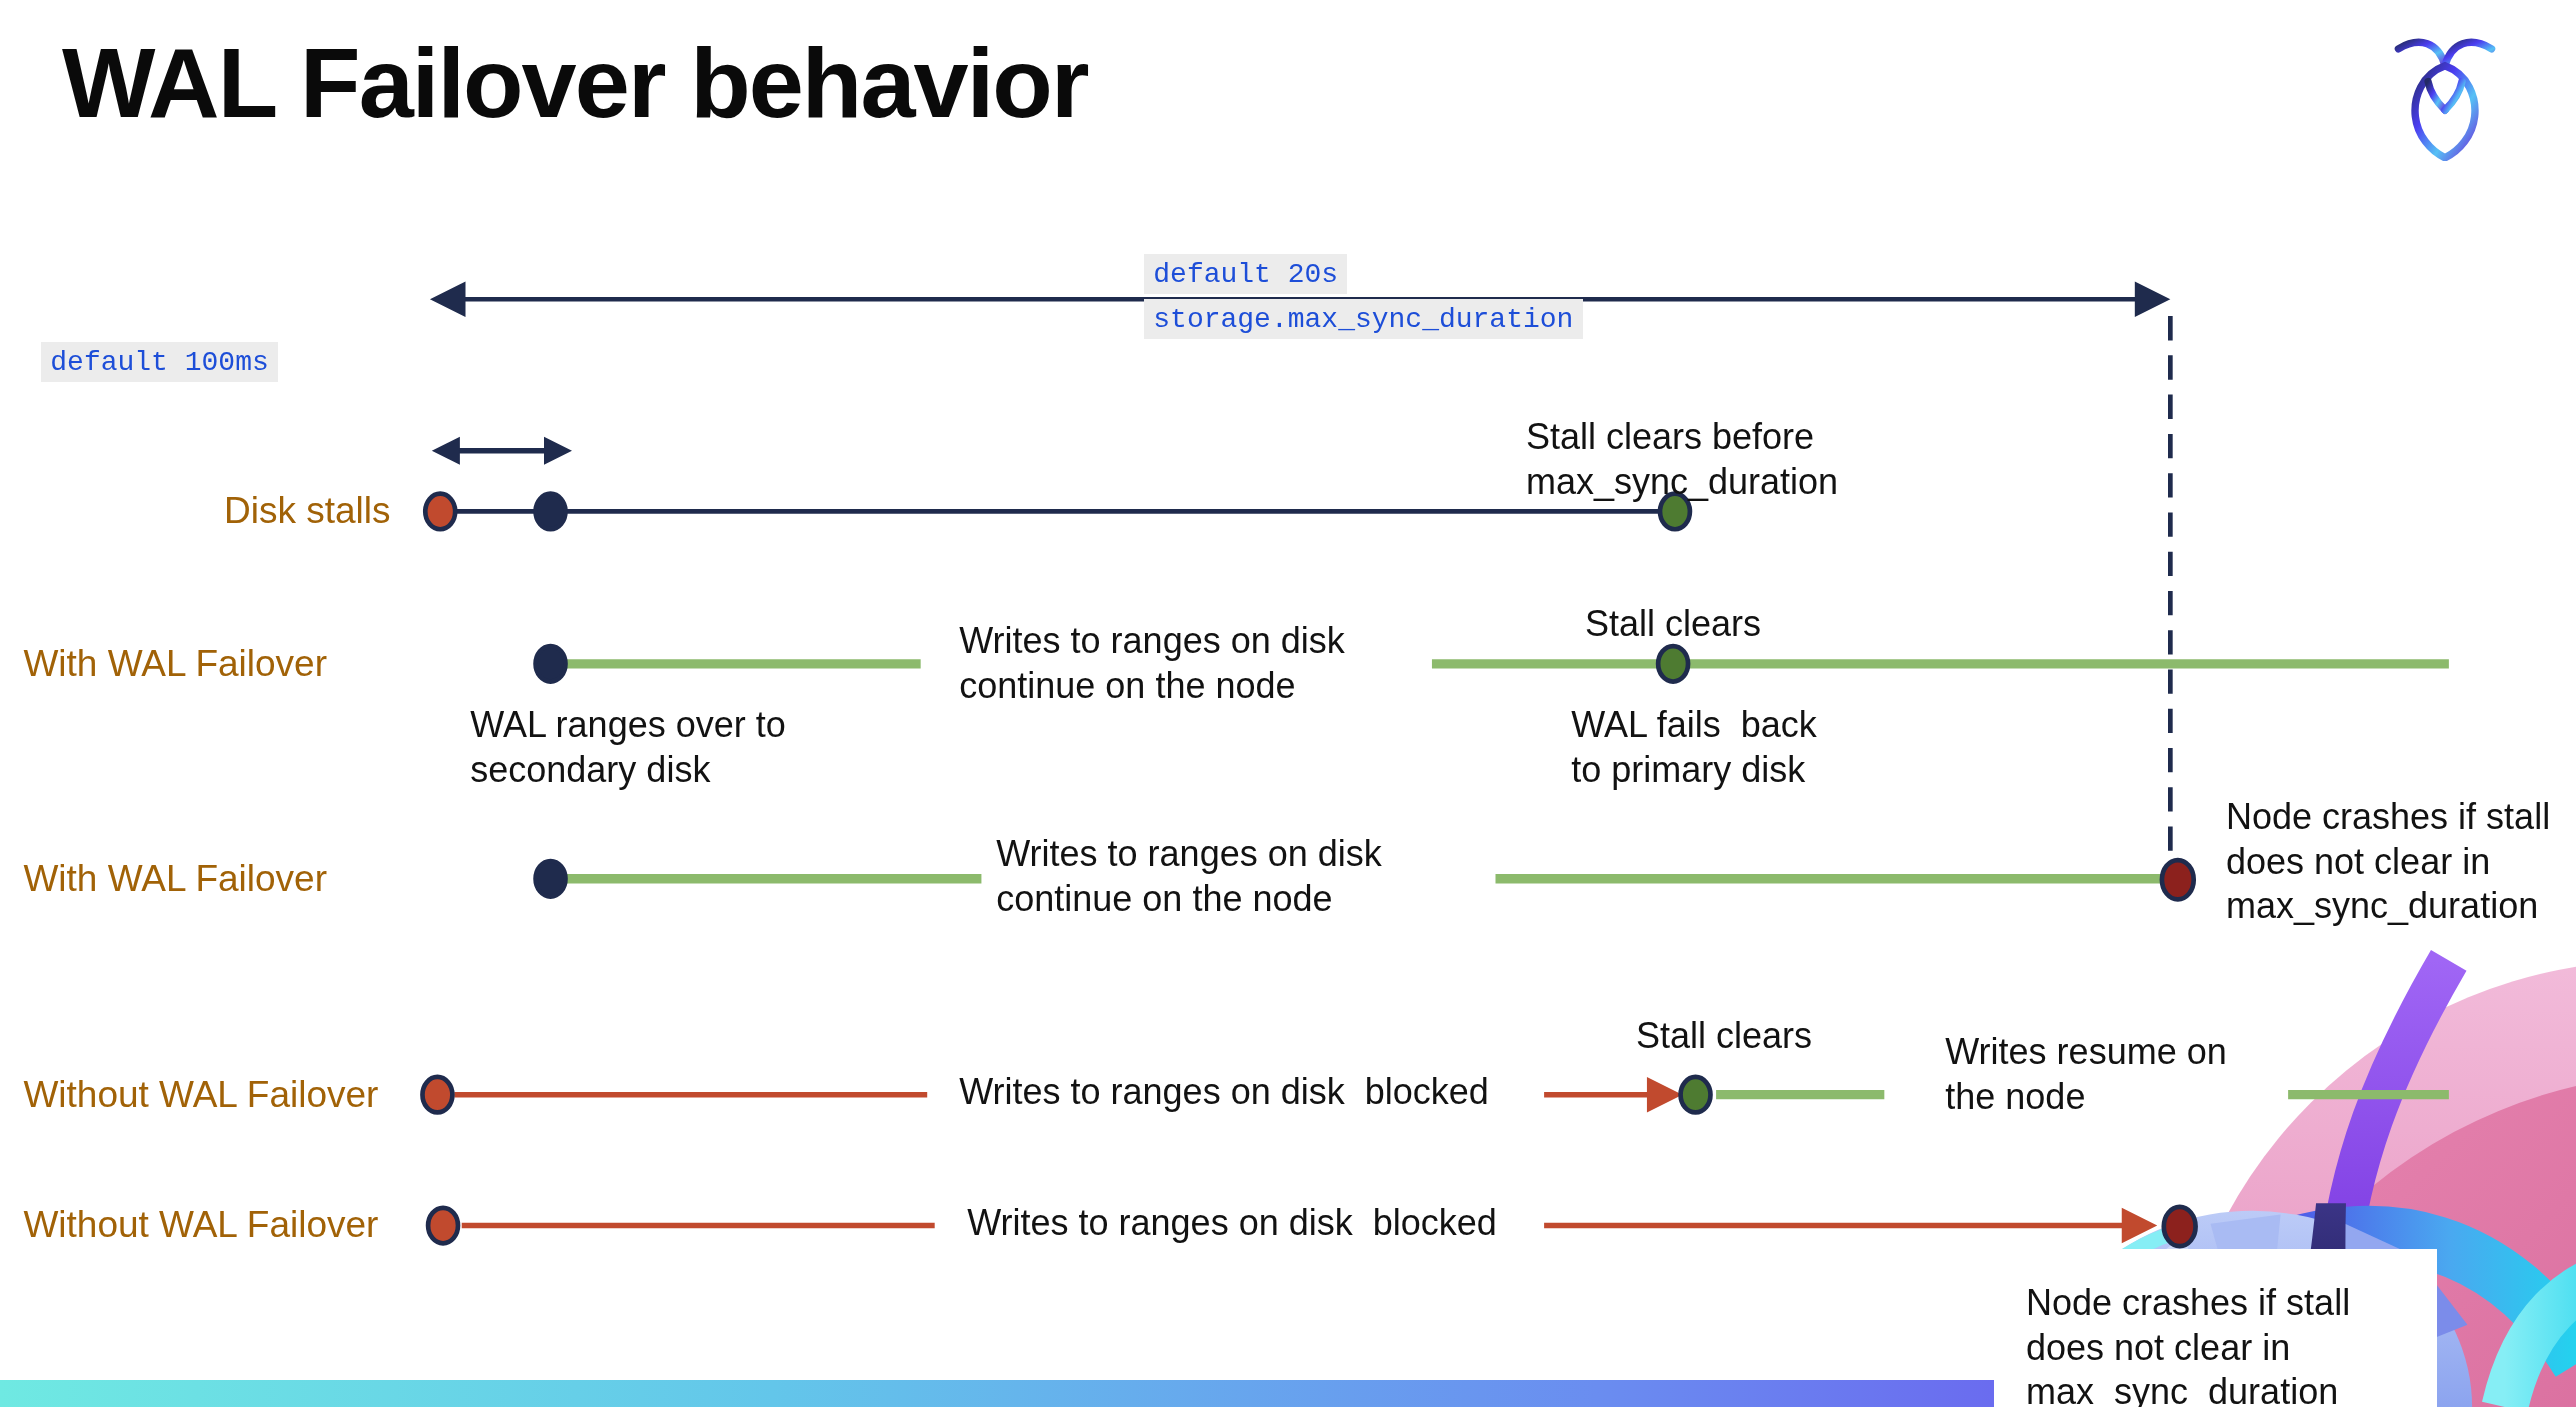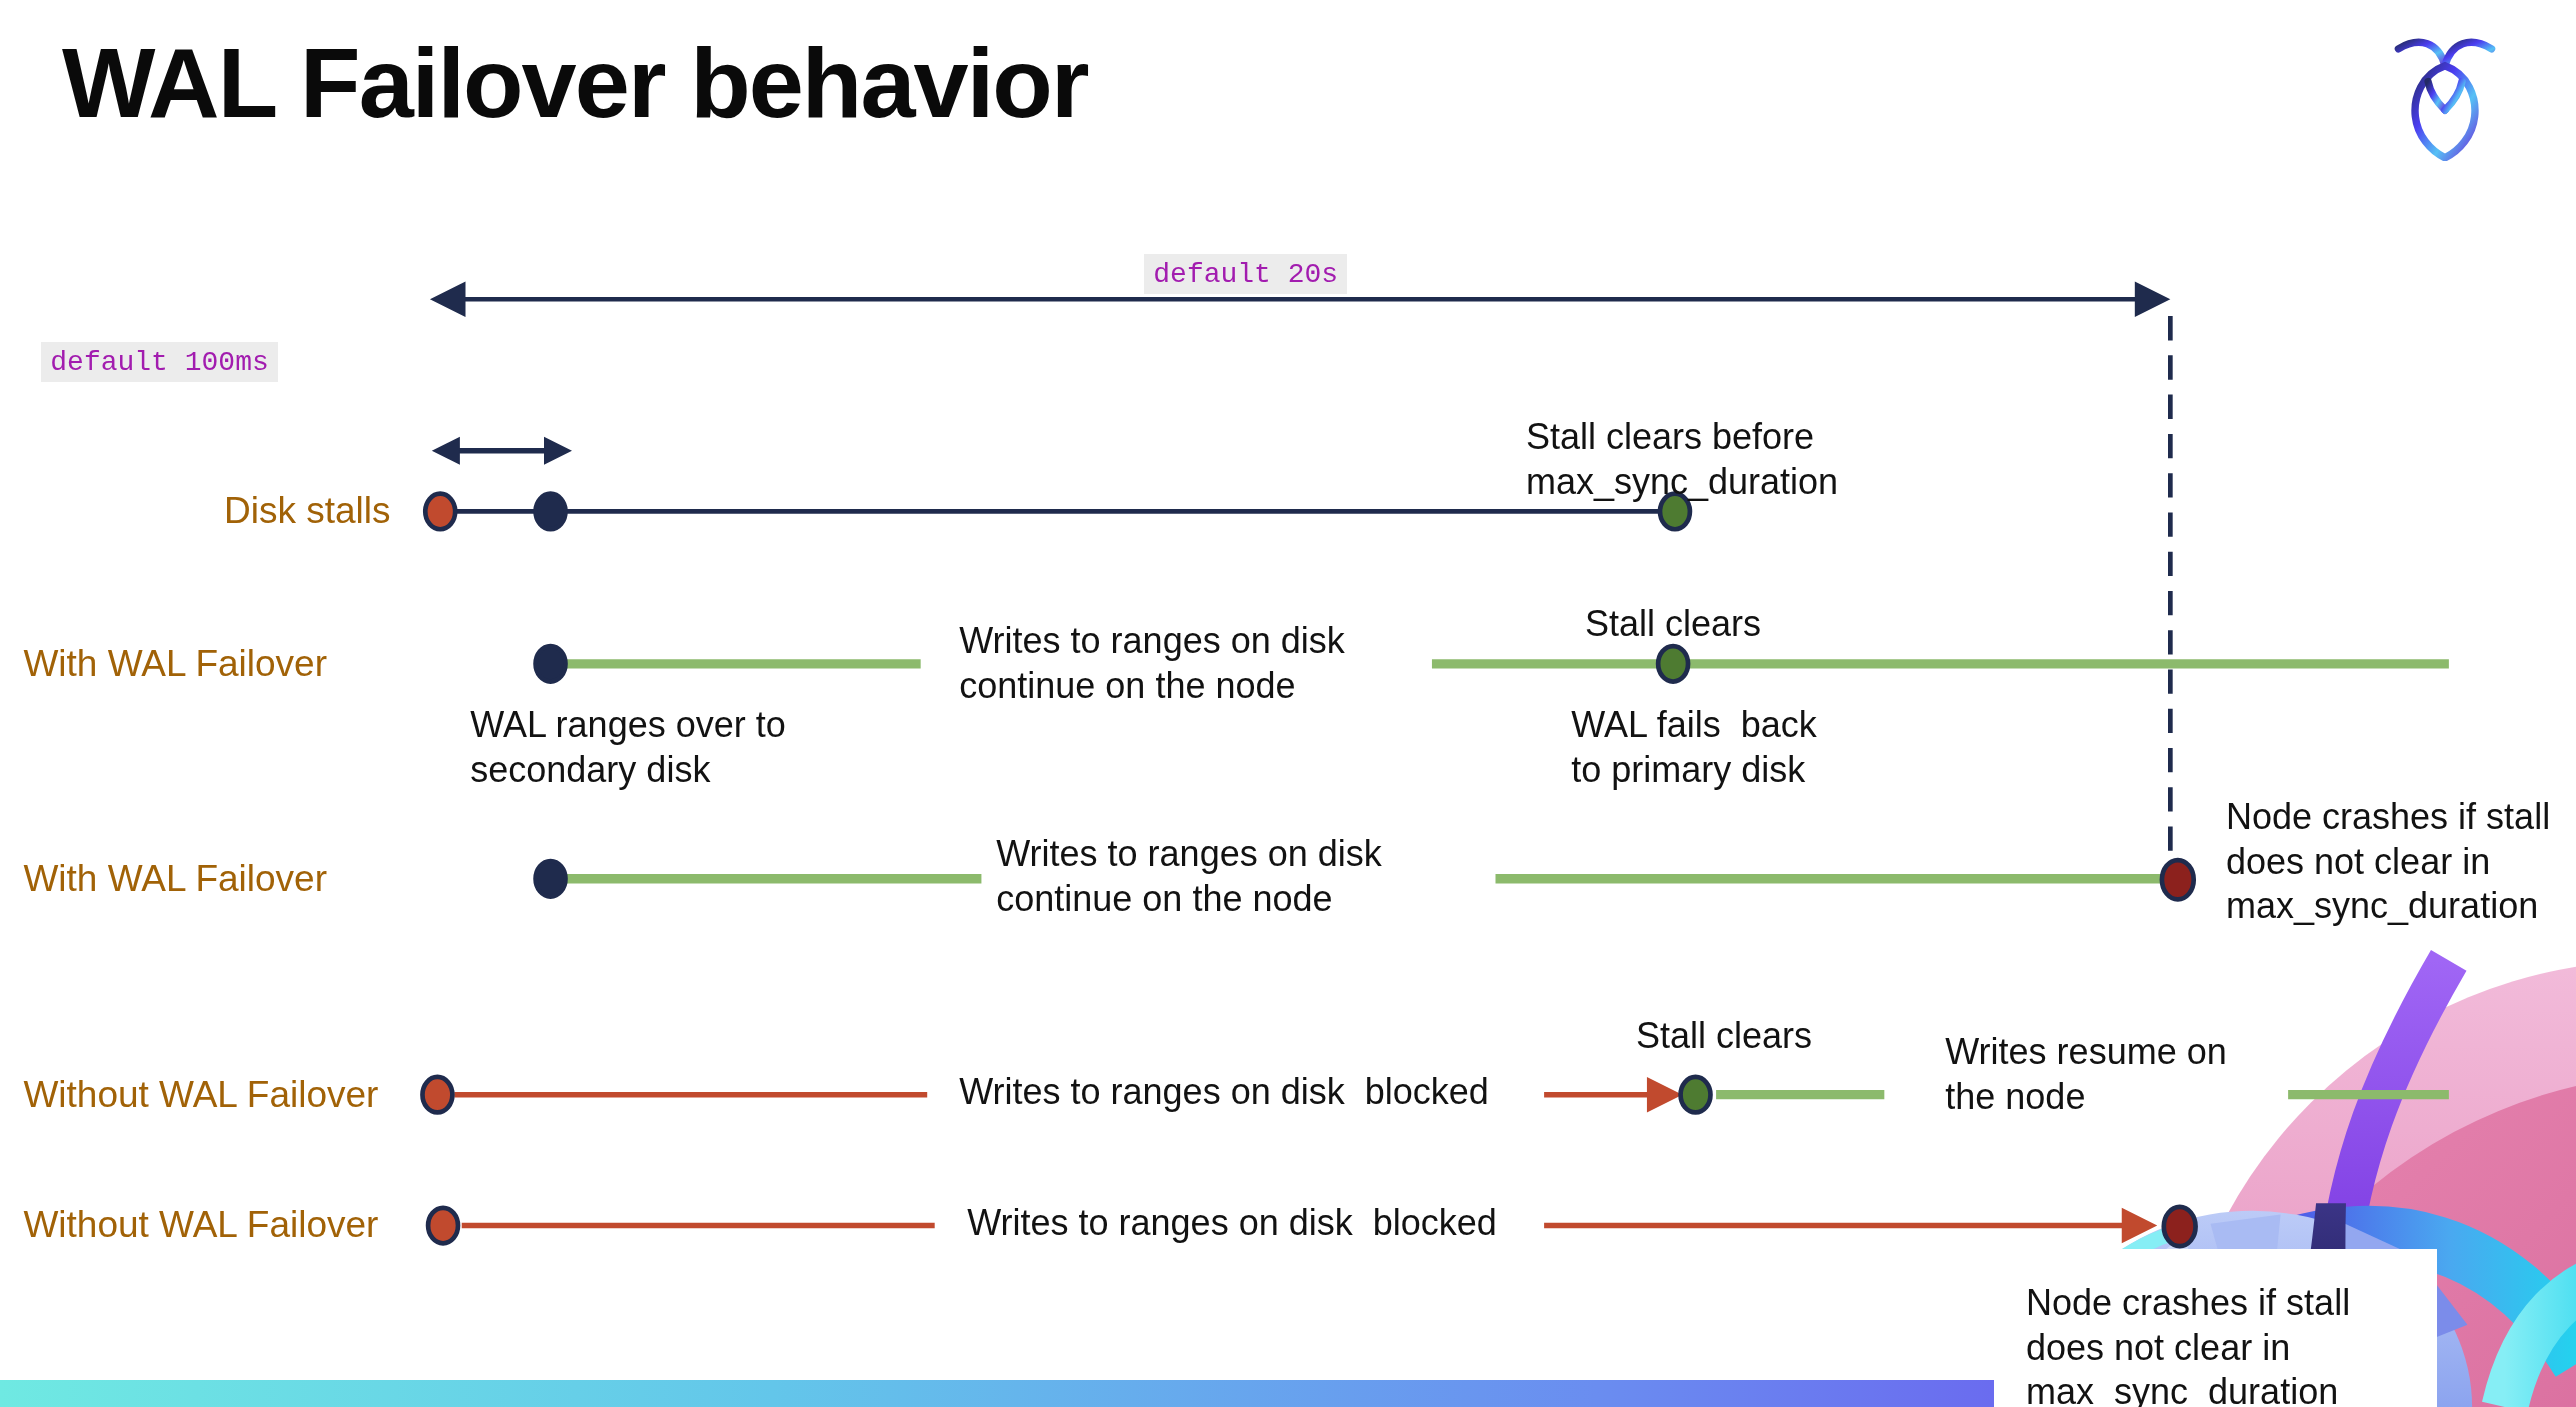--- a/index.html
+++ b/index.html
@@ -19,21 +19,21 @@
     position:absolute;left:1994px;top:1249px;width:443px;height:159px;background:#ffffff;z-index:3;
     box-sizing:border-box;padding:32px 0 0 32px;
   }
   #diagram-svg{position:absolute;left:0;top:0;width:2576px;height:1408px;z-index:4;}
   .txt{position:absolute;z-index:5;text-align:center;}
   #page-title{
     left:62px;top:26px;font-size:99px;font-weight:bold;letter-spacing:-1.9px;color:#0a0a0a;
     font-family:"Liberation Sans", sans-serif;
   }
   #logo{position:absolute;left:2389px;top:34px;width:112px;height:127px;z-index:5;}
-  .code-group{font-family:"Liberation Mono","DejaVu Sans Mono",monospace;font-size:28px;color:#a21caf;}
+  .code-group{font-family:"Liberation Mono","DejaVu Sans Mono",monospace;font-size:28px;color:#1d4ed8;}
   .code-group .code-line{display:table;background:var(--codebg,#ececec);padding:4.7px 9.3px;margin-bottom:4.7px;white-space:nowrap;}
   .rowlabel{font-size:37px;transform:translateY(-50%);white-space:nowrap;color:#a16207;}
   .ann{font-size:36px;line-height:1.24;text-align:left;transform:translate(-50%,-50%);white-space:pre-wrap;color:#121212;}
   .ann-left{font-size:36px;line-height:1.24;text-align:left;transform:translateY(-50%);white-space:pre-wrap;color:#121212;}
   #crash-box .ann-left{transform:none;}
 </style>
 </head>
 <body>
 
 <div id="bottom-bar"></div>
@@ -162,20 +162,21 @@
     <path d="M 94,14 C 74,2 56,8 50,30"></path>
     <path d="M 50,30 C 28,38 20,60 22,78 C 24,96 36,110 50,117 C 64,110 76,96 78,78 C 80,60 72,38 50,30 Z"></path>
     <path d="M 50,117 L 50,72"></path>
     <path d="M 50,72 C 42,64 36,55 34,45"></path>
     <path d="M 50,72 C 58,64 64,55 66,45"></path>
   </g>
 </svg>
 
 <div class="txt code-group" style="left:1144px;top:254px;">
   <div class="code-line">default 20s</div>
+  <div class="code-line">storage.max_sync_duration</div>
 </div>
 <div class="txt code-group" style="left:41px;top:342px;">
   <div class="code-line">default 100ms</div>
 </div>
 
 <div class="txt rowlabel" style="left:224px;top:511px;">Disk stalls</div>
 <div class="txt rowlabel" style="left:23.4px;top:664px;">With WAL Failover</div>
 <div class="txt rowlabel" style="left:23.4px;top:879px;">With WAL Failover</div>
 <div class="txt rowlabel" style="left:23.4px;top:1095px;">Without WAL Failover</div>
 <div class="txt rowlabel" style="left:23.4px;top:1225px;">Without WAL Failover</div>

